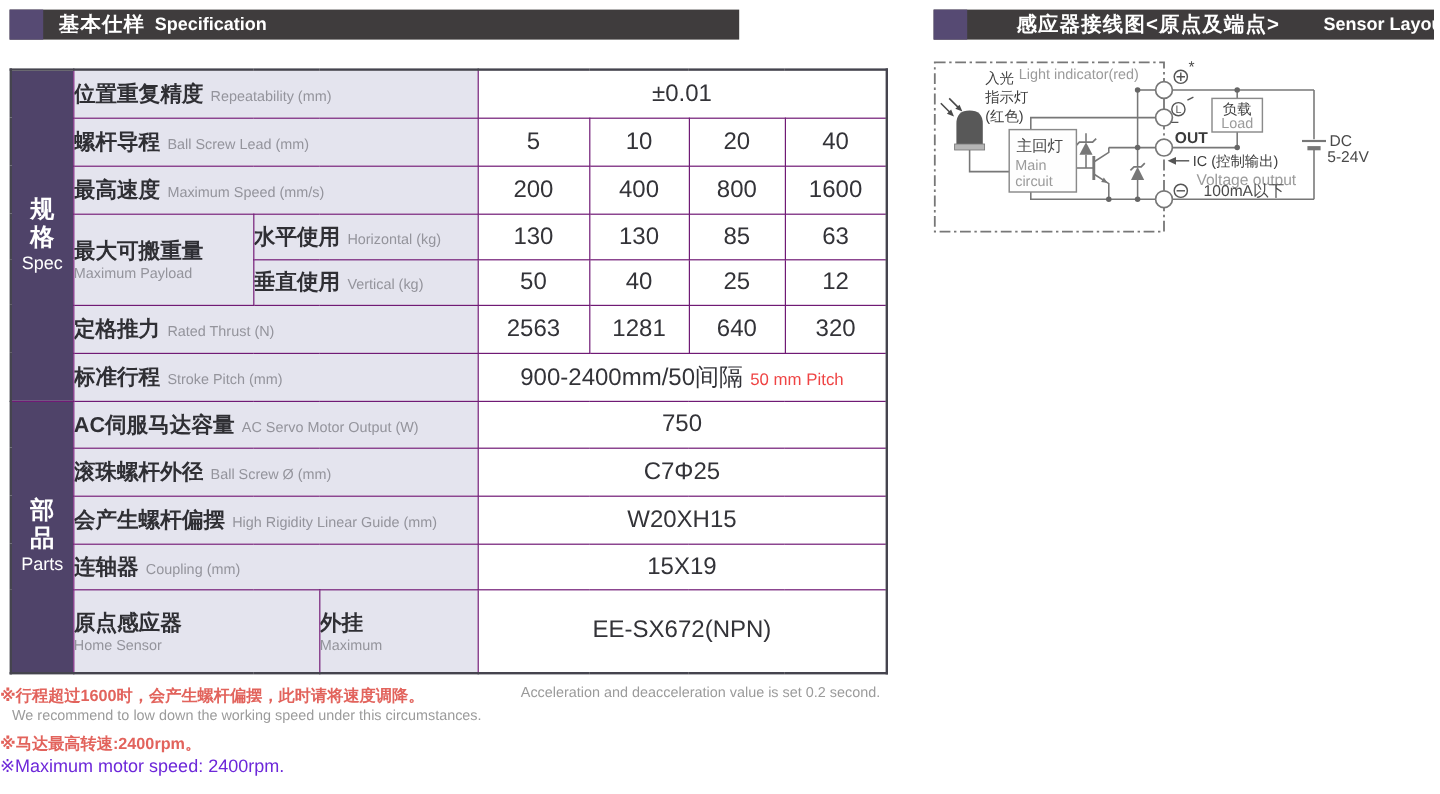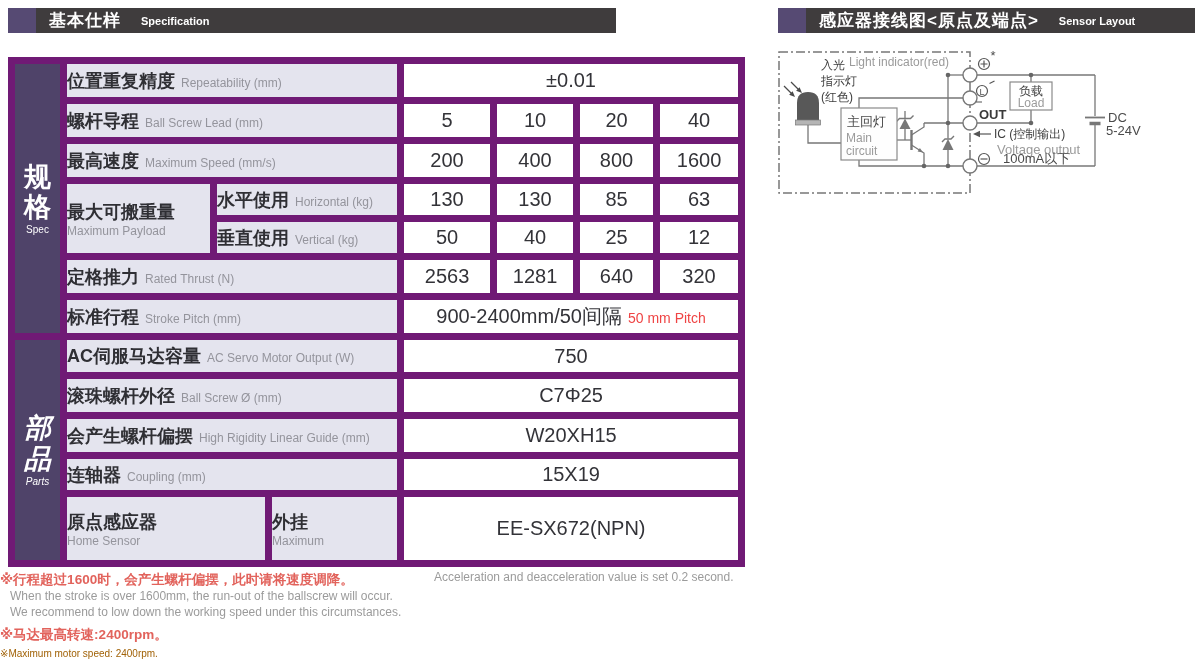--- a/index.html
+++ b/index.html
@@ -4,44 +4,44 @@
 <style>
   html,body{margin:0;padding:0;}
   body{
     width:1200px;height:662px;position:relative;background:#fff;overflow:hidden;
     font-family:"Liberation Sans","DejaVu Sans",sans-serif;
   }
   
   .hdr{position:absolute;top:8px;height:25px;background:#3f3c3d;color:#fff;display:flex;align-items:center;}
   .hdr .sq{width:28px;height:25px;background:#564a73;flex:0 0 28px;}
   .hdr .hzh{font-size:17px;font-weight:bold;margin-left:13px;white-space:nowrap;letter-spacing:1px;}
-  .hdr .hen{font-size:11px;font-weight:bold;margin-left:20px;white-space:nowrap;}
+  .hdr .hen{font-size:15px;font-weight:bold;margin-left:8px;white-space:nowrap;}
   #hdr-left{left:8px;width:608px;}
-  #hdr-right{left:778px;width:417px;}
+  #hdr-right{left:778px;width:417px;gap:28px;}
   
   table#spec{position:absolute;left:8px;top:57px;border-collapse:collapse;table-layout:fixed;width:730px;border:2px solid #45444e;}
-  #spec td{border:7px solid #701a75;padding:0;overflow:hidden;}
+  #spec td{border:1px solid #701a75;padding:0;overflow:hidden;}
   .rh40{height:40px}.rh39{height:39px}.rh38{height:38px}.rh70{height:70px}
   td.lbl{background:#e4e4ee;padding-left:12px;vertical-align:middle;white-space:nowrap;}
   .zh{font-size:18px;font-weight:bold;color:#2f2f34;}
   .en{font-size:12px;color:#94949c;margin-left:6px;font-weight:normal;}
   .blk{display:block;margin-left:0;}
   td.val{background:#fff;text-align:center;font-size:20px;color:#333338;vertical-align:middle;}
   .val-sub{font-size:14px;color:#ef4444;margin-left:6px;}
   td.side{background:#4f4369;color:#fff;text-align:center;vertical-align:middle;}
-  td.side.parts{border-top:2px solid #8f8e99;font-style:italic;}
-  .side-zh{font-size:27px;font-weight:bold;line-height:1.12;width:30px;margin:0 auto;word-break:break-all;}
-  .side-en{font-size:10px;margin-top:2px;}
+  td.side.parts{border-top:2px solid #8f8e99;}
+  .side-zh{font-size:20px;font-weight:bold;line-height:1.12;width:30px;margin:0 auto;word-break:break-all;}
+  .side-en{font-size:15px;margin-top:2px;}
   
   .fn{position:absolute;top:570px;}
   #fn-left{left:0;width:405px;}
   #fn-right{left:424px;width:340px;}
   .fn-red{color:#e2635c;font-weight:bold;font-size:13.5px;line-height:19px;white-space:nowrap;}
   .fn-gray{color:#9b9b9b;font-size:12px;line-height:15.5px;padding-left:10px;white-space:nowrap;}
-  .fn-dark{color:#a16207;font-size:10px;line-height:19px;white-space:nowrap;}
+  .fn-dark{color:#6d28d9;font-size:15px;line-height:19px;white-space:nowrap;}
   .mt{margin-top:5px;}
   
   #diagram{position:absolute;left:775px;top:45px;width:425px;height:160px;}
   #diagram text{font-family:"Liberation Sans","DejaVu Sans",sans-serif;}
   .t-dark{font-size:12px;fill:#3d3d3d;}
   .t-dark13{font-size:13px;fill:#4a4a4a;}
   .t-gray{font-size:12px;fill:#9b9b9b;}
   .t-gray13{font-size:13px;fill:#9b9b9b;}
   .t-out{font-size:13px;font-weight:bold;fill:#3a3a3a;}
   .t-L{font-size:9px;fill:#555;text-anchor:middle;}
@@ -277,20 +277,19 @@
   <text x="207" y="49.5" class="t-L">L</text>
   <text x="219" y="93" class="t-dark">IC (控制输出)</text>
   <text x="222" y="109" class="t-gray13">Voltage output</text>
   <text x="228" y="118" class="t-dark13">100mA以下</text>
   <text x="333" y="77" class="t-dark13">DC</text>
   <text x="331" y="90" class="t-dark13">5-24V</text>
 </svg>
 
 <div class="fn" id="fn-left">
   <div class="fn-red">※行程超过1600时，会产生螺杆偏摆，此时请将速度调降。</div>
-  <div class="fn-gray">When the stroke is over 1600mm, the run-out of the ballscrew will occur.</div>
   <div class="fn-gray">We recommend to low down the working speed under this circumstances.</div>
   <div class="fn-red mt">※马达最高转速:2400rpm。</div>
   <div class="fn-dark">※Maximum motor speed: 2400rpm.</div>
 </div>
 <div class="fn" id="fn-right">
   <div class="fn-gray">Acceleration and deacceleration value is set 0.2 second.</div>
 </div>
 
 </body></html>

